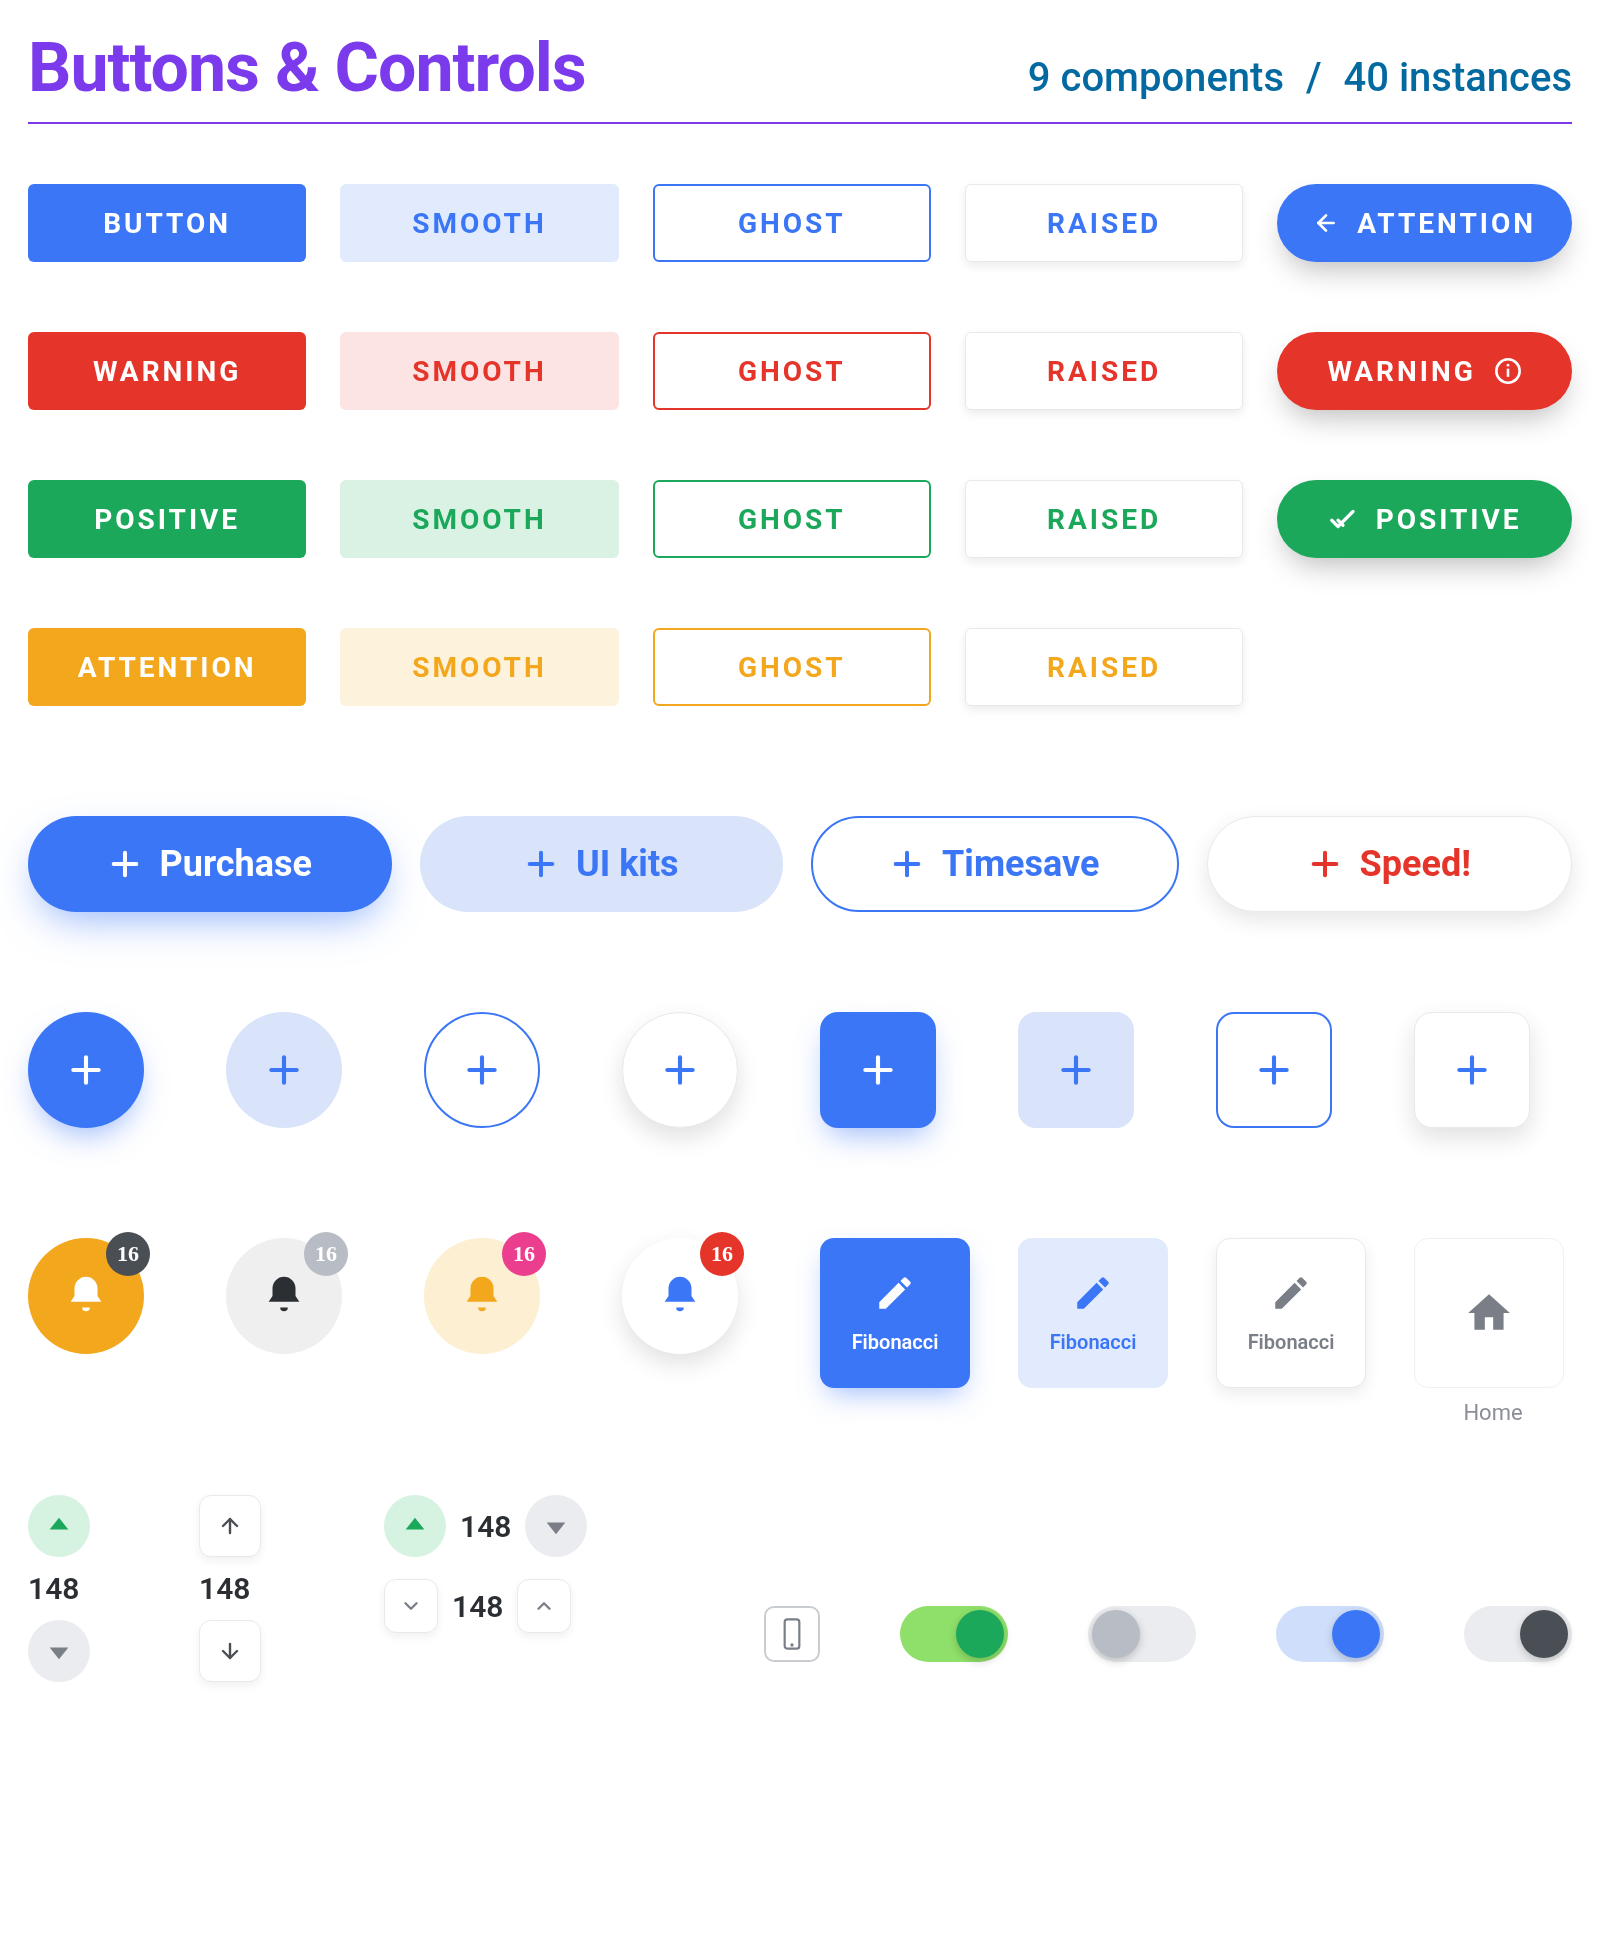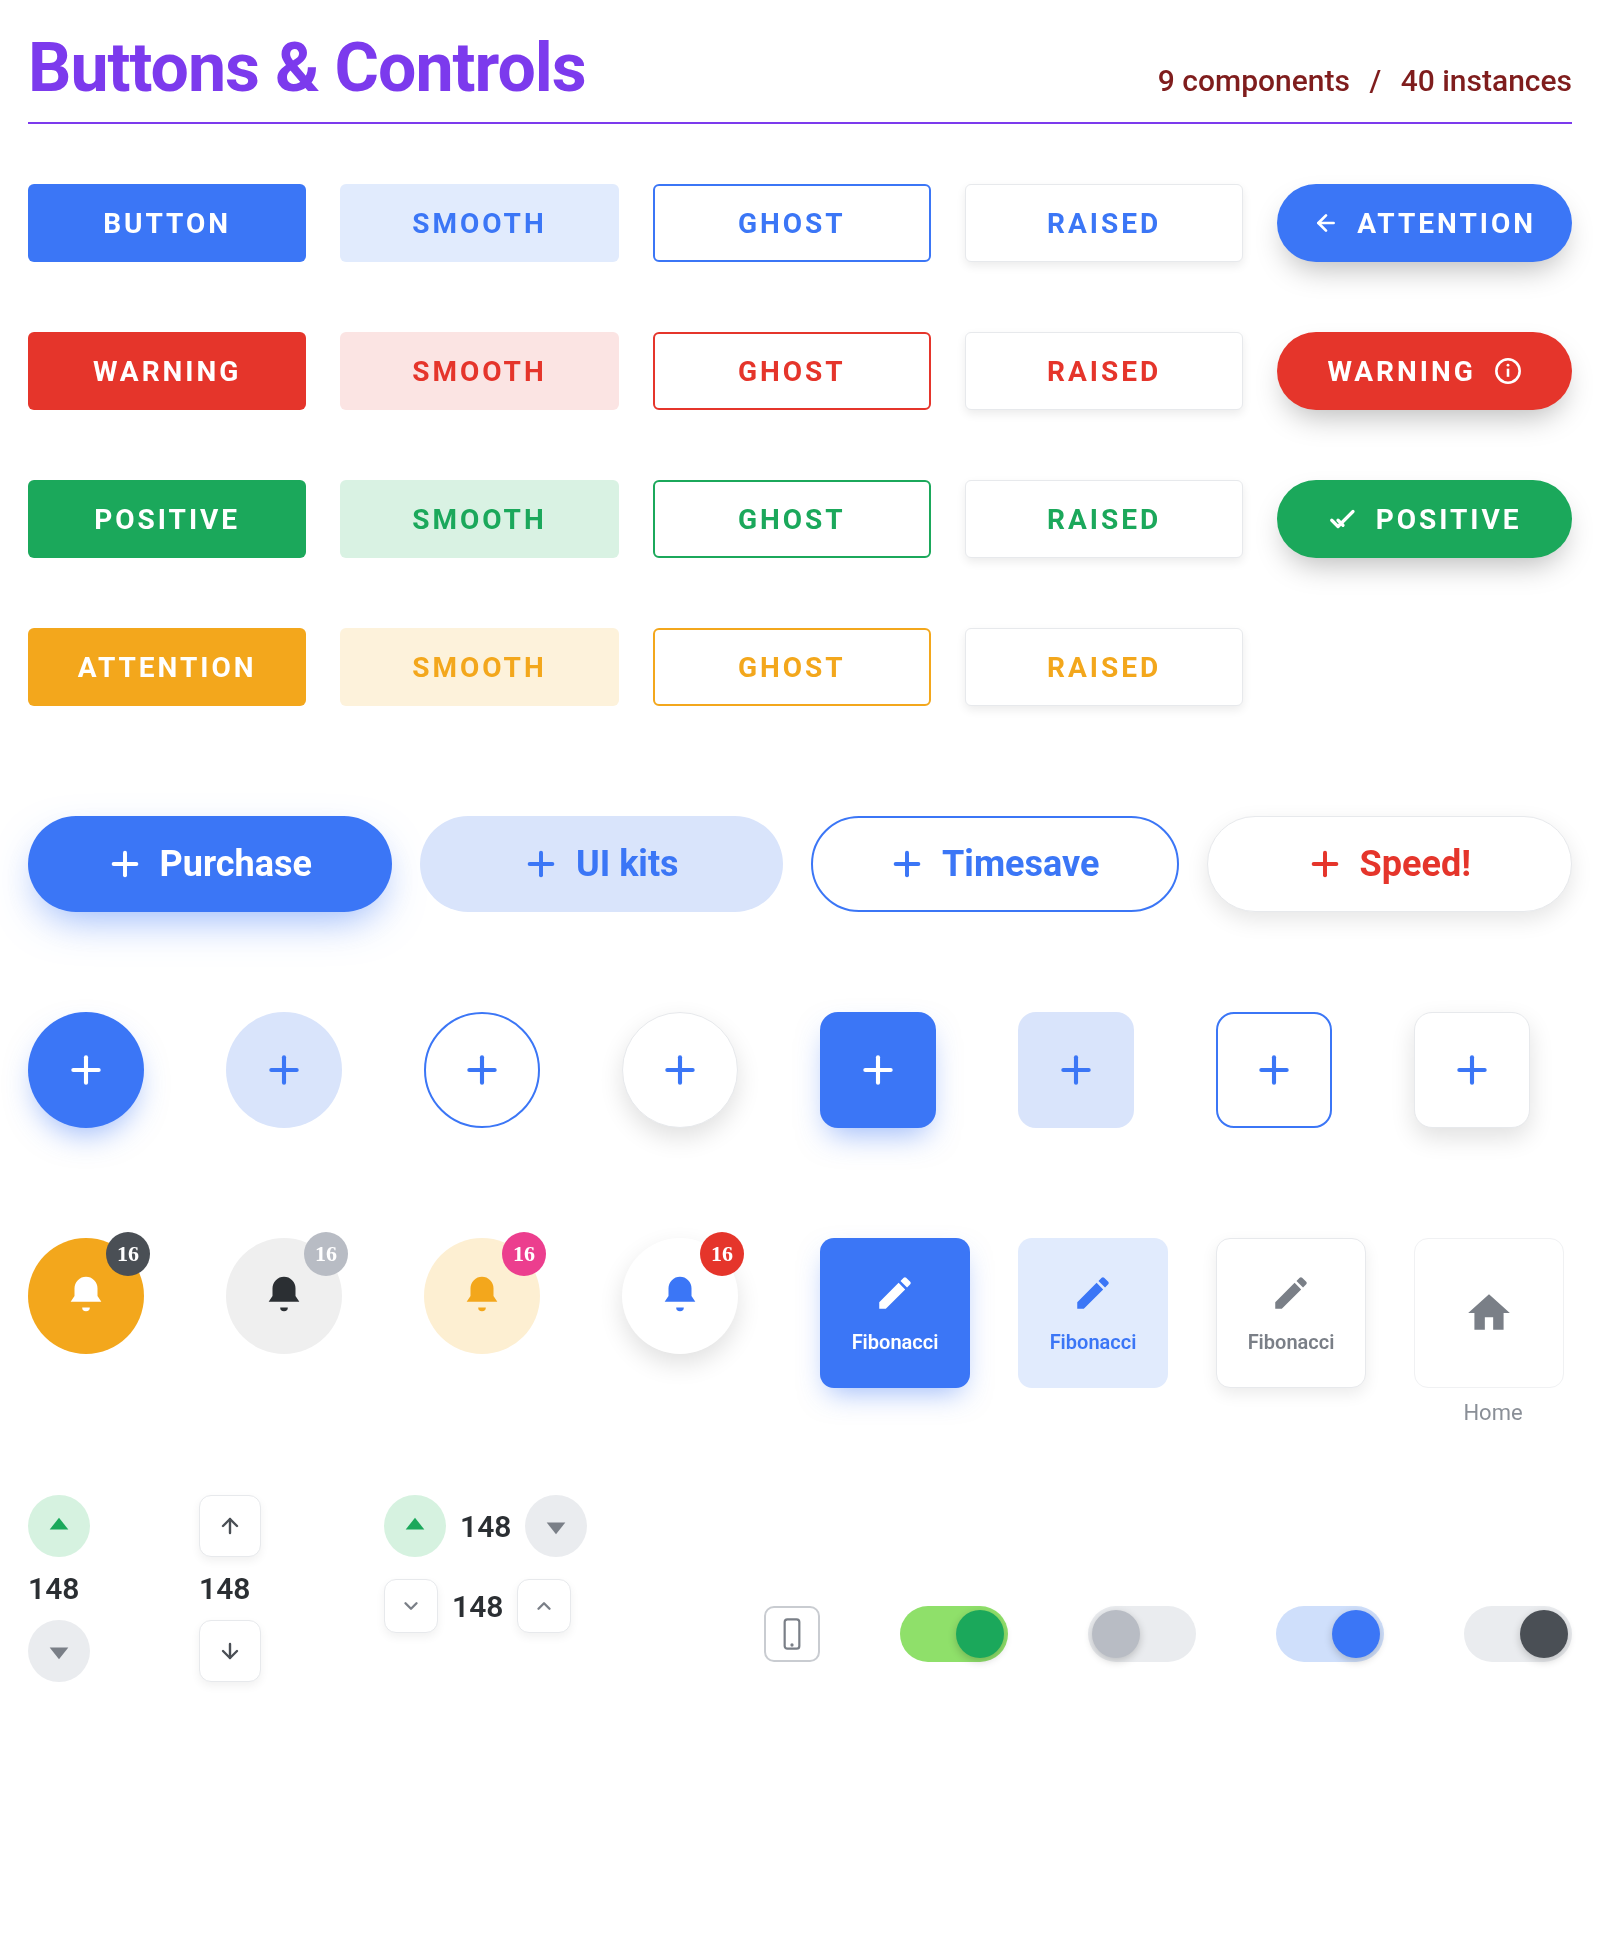--- a/index.html
+++ b/index.html
@@ -1,19 +1,19 @@
 <!DOCTYPE html>
 <html><head>
 <meta charset="utf-8">
 <style>
   * { box-sizing: border-box; margin: 0; padding: 0; }
   body { font-family: -apple-system, BlinkMacSystemFont, "Segoe UI", Roboto, Helvetica, Arial, sans-serif; background:#fff; color:#111; padding:28px 28px 60px 28px; width:1600px; }
   .header { display:flex; align-items:baseline; gap:56px; border-bottom:2px solid #7C3AED; padding-bottom:14px; margin-bottom:60px;text-align:center; }
   .header h1 { font-size:68px; font-weight:700; color:#7C3AED; letter-spacing:-1px; }
-  .header .meta { font-size:30px; color:#7f1d1d; font-weight:500; margin-left:auto; }
+  .header .meta { font-size:40px; color:#0369a1; font-weight:500; margin-left:auto; }
   .header .meta .sep { margin:0 12px; }
 
   .grid5 { display:grid; grid-template-columns: repeat(5, 1fr); gap:70px 34px; margin-bottom:110px; }
   .btn { height:78px; display:flex; align-items:center; justify-content:center; gap:18px; font-size:28px; font-weight:700; letter-spacing:3px; border-radius:6px; cursor:pointer; }
   .pill { border-radius:999px; padding:0 36px; justify-content:center; box-shadow:0 14px 30px -8px rgba(0,0,0,0.28); }
   .pill .ico { display:inline-flex; }
 
   
   .blue-solid   { background:#3B76F6; color:#fff; }
   .blue-smooth  { background:#E1EBFD; color:#3B76F6; }

